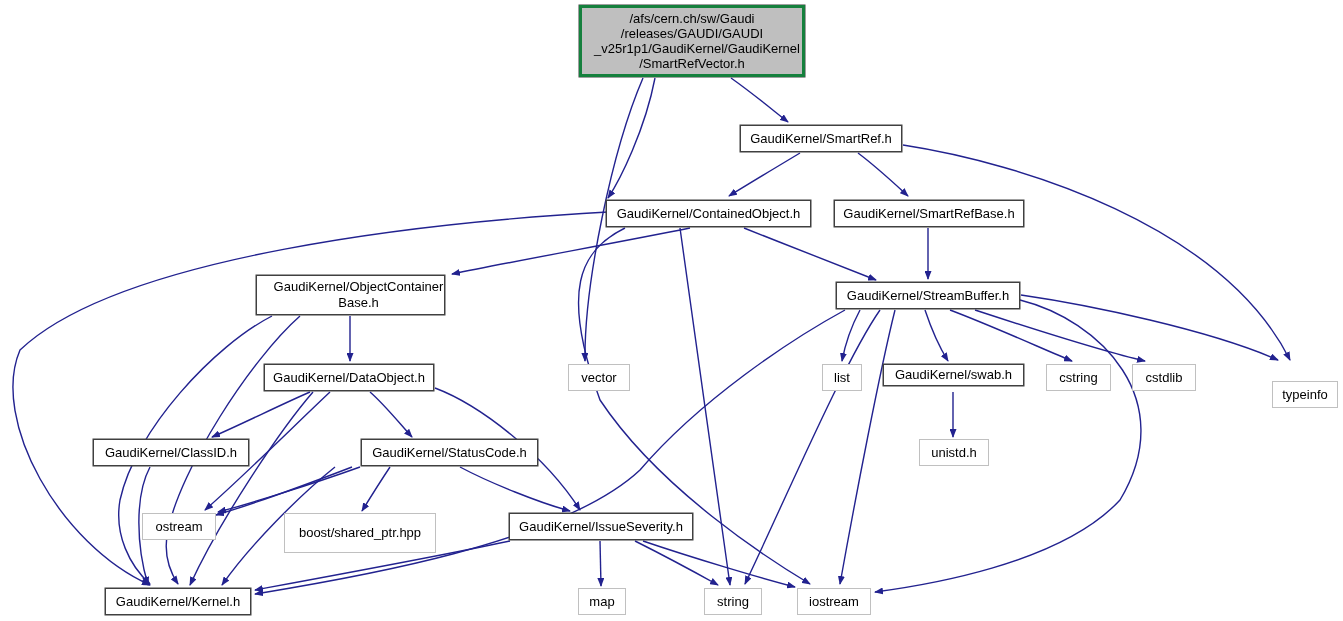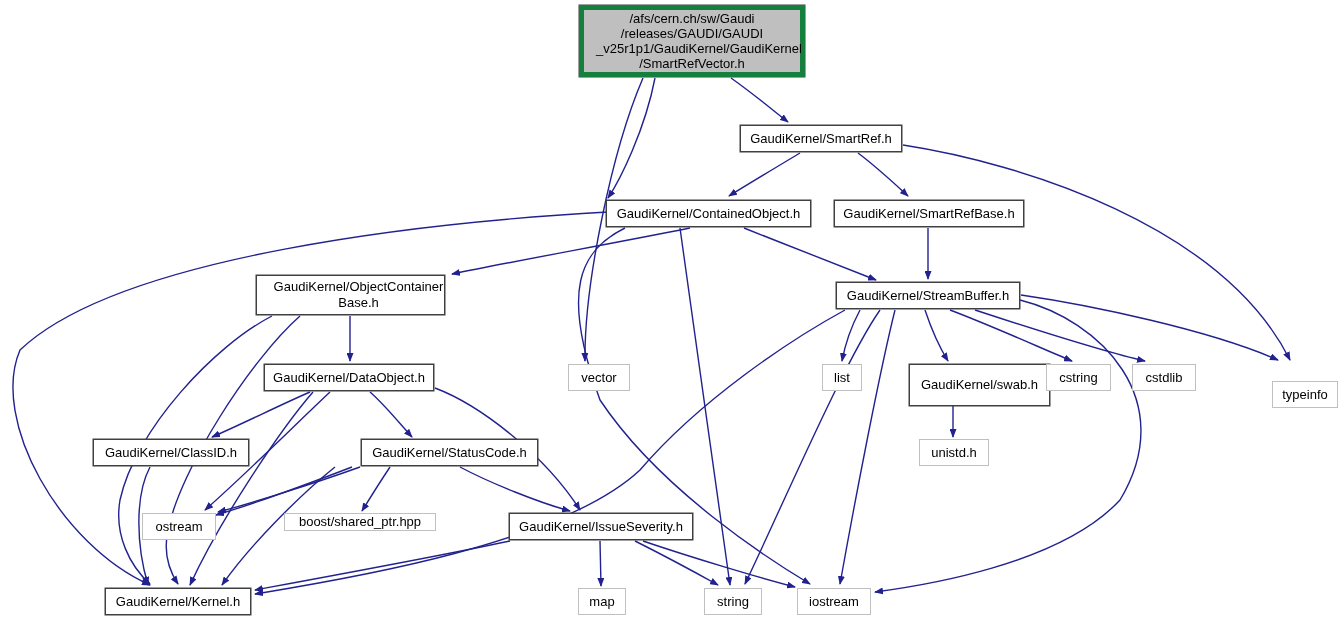--- a/index.html
+++ b/index.html
@@ -38,21 +38,21 @@
     user-select: none;
   }
   .node-box.kind-header {
     border: 1px solid #404040;
     box-shadow: 0 0 0 0.5px #404040;
   }
   .node-box.kind-system {
     border: 1px solid #c0c0c0;
   }
   .node-box.kind-root {
-    border: 5px solid #15803d;
+    border: 3px solid #15803d;
     background: #bfbfbf;
     box-shadow: 0 0 0 0.5px #404040;
     font-size: 13px;
     line-height: 15px;
     padding: 2px 12px;
   }
   .node-label {
     display: block;
     width: 100%;
   }
@@ -117,28 +117,28 @@
 /SmartRefVector.h</span></div>
       <div class="node-box kind-header" style="left: 740px; top: 125px; width: 162px; height: 27px;"><span class="node-label">GaudiKernel/SmartRef.h</span></div>
       <div class="node-box kind-header" style="left: 606px; top: 200px; width: 205px; height: 27px;"><span class="node-label">GaudiKernel/ContainedObject.h</span></div>
       <div class="node-box kind-header" style="left: 834px; top: 200px; width: 190px; height: 27px;"><span class="node-label">GaudiKernel/SmartRefBase.h</span></div>
       <div class="node-box kind-header" style="left: 256px; top: 275px; width: 189px; height: 40px; padding-left: 16px;"><span class="node-label">GaudiKernel/ObjectContainer
 Base.h</span></div>
       <div class="node-box kind-header" style="left: 836px; top: 282px; width: 184px; height: 27px;"><span class="node-label">GaudiKernel/StreamBuffer.h</span></div>
       <div class="node-box kind-header" style="left: 264px; top: 364px; width: 170px; height: 27px;"><span class="node-label">GaudiKernel/DataObject.h</span></div>
       <div class="node-box kind-system" style="left: 560px; top: 364px; width: 62px; height: 27px; margin-left: 8px;"><span class="node-label">vector</span></div>
       <div class="node-box kind-system" style="left: 822px; top: 364px; width: 40px; height: 27px;"><span class="node-label">list</span></div>
-      <div class="node-box kind-header" style="left: 909px; top: 364px; width: 141px; height: 42px;"><span class="node-label">GaudiKernel/swab.h</span></div>
+      <div class="node-box kind-header" style="left: 883px; top: 364px; width: 141px; height: 22px;"><span class="node-label">GaudiKernel/swab.h</span></div>
       <div class="node-box kind-system" style="left: 1046px; top: 364px; width: 65px; height: 27px;"><span class="node-label">cstring</span></div>
       <div class="node-box kind-system" style="left: 1132px; top: 364px; width: 64px; height: 27px;"><span class="node-label">cstdlib</span></div>
       <div class="node-box kind-system" style="left: 1272px; top: 364px; width: 66px; height: 27px; margin-top: 17px;"><span class="node-label">typeinfo</span></div>
       <div class="node-box kind-header" style="left: 93px; top: 439px; width: 156px; height: 27px;"><span class="node-label">GaudiKernel/ClassID.h</span></div>
       <div class="node-box kind-header" style="left: 327px; top: 439px; width: 177px; height: 27px; margin-left: 34px;"><span class="node-label">GaudiKernel/StatusCode.h</span></div>
       <div class="node-box kind-system" style="left: 919px; top: 439px; width: 70px; height: 27px;"><span class="node-label">unistd.h</span></div>
       <div class="node-box kind-system" style="left: 142px; top: 513px; width: 74px; height: 27px;"><span class="node-label">ostream</span></div>
-      <div class="node-box kind-system" style="left: 284px; top: 513px; width: 152px; height: 18px;"><span class="node-label">boost/shared_ptr.hpp</span></div>
+      <div class="node-box kind-system" style="left: 284px; top: 513px; width: 152px; height: 40px;"><span class="node-label">boost/shared_ptr.hpp</span></div>
       <div class="node-box kind-header" style="left: 509px; top: 513px; width: 184px; height: 27px;"><span class="node-label">GaudiKernel/IssueSeverity.h</span></div>
       <div class="node-box kind-header" style="left: 105px; top: 588px; width: 146px; height: 27px;"><span class="node-label">GaudiKernel/Kernel.h</span></div>
       <div class="node-box kind-system" style="left: 578px; top: 588px; width: 48px; height: 27px;"><span class="node-label">map</span></div>
       <div class="node-box kind-system" style="left: 704px; top: 588px; width: 58px; height: 27px;"><span class="node-label">string</span></div>
       <div class="node-box kind-system" style="left: 797px; top: 588px; width: 74px; height: 27px;"><span class="node-label">iostream</span></div>
     </div>
 </div>
 
 </body></html>

